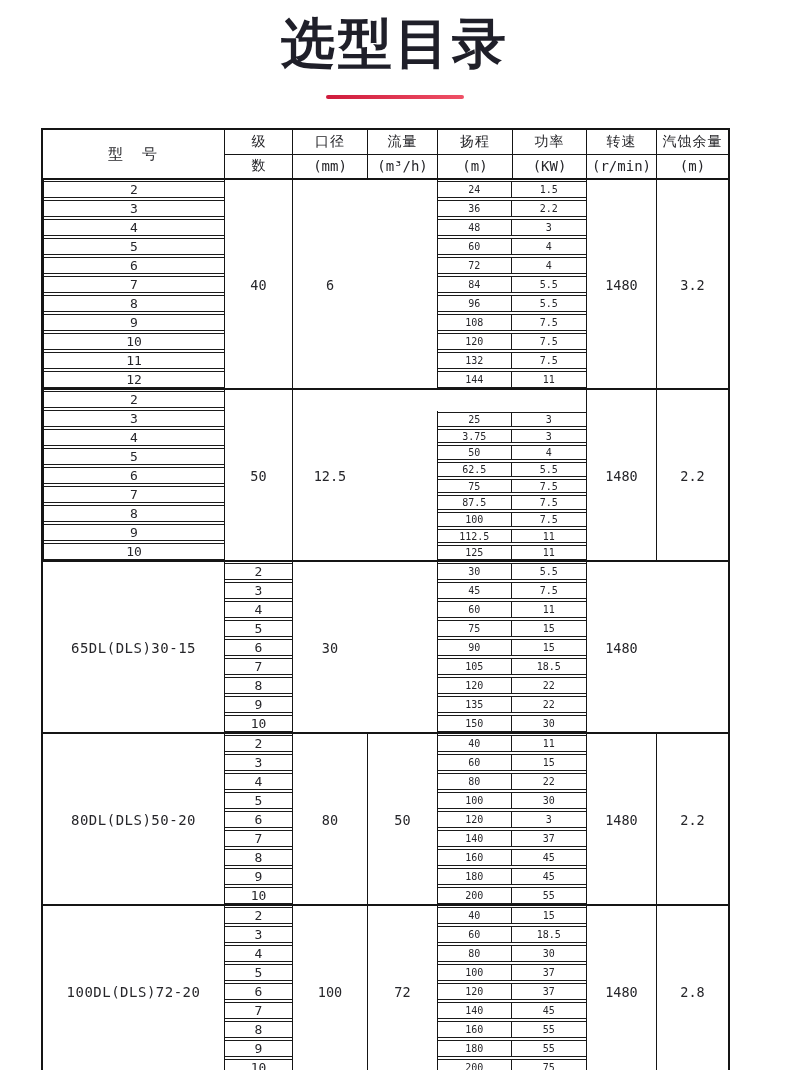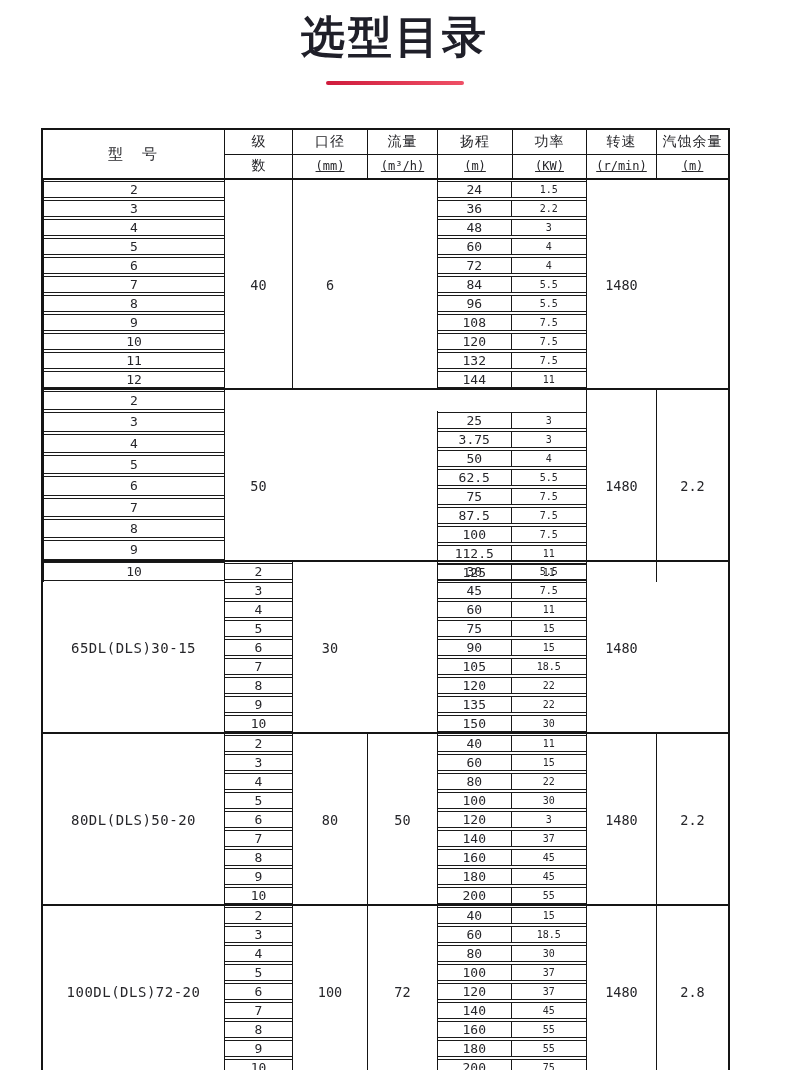--- a/index.html
+++ b/index.html
@@ -5,59 +5,59 @@
   * { box-sizing: border-box; margin: 0; padding: 0; }
   html, body { width: 790px; height: 1070px; background: #ffffff; overflow: hidden; }
   .page {
     position: relative; width: 790px; height: 1070px; background: #fff;
     font-family: "DejaVu Sans Mono", "DejaVu Sans", "Liberation Sans", sans-serif;
     color: #26262a;
   }
   .page-title {
     margin-top: 8px; text-align: center;
     font-family: Liberation Sans, sans-serif;
-    font-size: 44px; font-weight: 700; color: #1f1f29; letter-spacing: 3px;
+    font-size: 54px; font-weight: 700; color: #1f1f29; letter-spacing: 3px;
   }
   .title-underline {
     width: 138px; height: 4px; margin: 14px auto 0; border-radius: 2px;
     background: linear-gradient(90deg, #cf1b3c 0%, #ef5066 100%);
   }
   .catalog-table {
     position: absolute; left: 41px; top: 120px; width: 689px;
     border: 2px solid #151515; background: #fff;
   }
   .grid8 { display: grid; grid-template-columns: 181px 68px 75px 70px 75px 74px 70px 1fr; }
   .vline { border-left: 1.5px solid #151515; }
 
   .thead { height: 48px; text-align: right; }
   .model-h { display: flex; align-items: center; justify-content: center; font-size: 15px; letter-spacing: 2px; }
   .stage-h { display: flex; flex-direction: column; }
   .stage-h .half { flex: 1; display: flex; align-items: center; justify-content: center; font-size: 14px; }
   .stage-h .half.top { border-bottom: 1.5px solid #151515; }
   .hcol { display: flex; flex-direction: column; }
   .hcol .name { flex: 1; border-bottom: 1.5px solid #151515; display: flex; align-items: center; justify-content: center; font-size: 14px; letter-spacing: 1px; }
-  .hcol .unit { flex: 1; display: flex; align-items: center; justify-content: center; font-size: 12px; text-decoration: underline; }
+  .hcol .unit { flex: 1; display: flex; align-items: center; justify-content: center; font-size: 14px; }
 
   .block { border-top: 2px solid #151515; }
   .block.h11 { height: 210px; }
   .block.h9  { height: 172px; }
   .cellc { display: flex; align-items: center; justify-content: center; font-size: 13.5px; }
   .model-cell { font-size: 14px; letter-spacing: 0.5px; }
   .subcol { display: flex; flex-direction: column; }
   .srow {
     flex: 1; margin: 1px 0;
     border-top: 1.5px solid #1a1a1a; border-bottom: 1.5px solid #1a1a1a;
     display: flex; align-items: center; justify-content: center; font-size: 13px;
   }
   .hp-cell { display: flex; flex-direction: column; }
   .hp-row {
     flex: 1; margin: 1px 0; display: flex;
     border-top: 1.5px solid #1a1a1a; border-bottom: 1.5px solid #1a1a1a;
   }
-  .hp-row .headv { width: 73.5px; border-right: 1.5px solid #1a1a1a; display: flex; align-items: center; justify-content: center; font-size: 13px; }
+  .hp-row .headv { width: 73.5px; border-right: 1.5px solid #1a1a1a; display: flex; align-items: center; justify-content: center; font-size: 10px; }
   .hp-row .powerv { flex: 1; display: flex; align-items: center; justify-content: center; font-size: 10px; }
 </style>
 </head>
 <body>
 
 <div class="page">
   <div class="page-title">选型目录</div>
   <div class="title-underline"></div>
 
   <div class="catalog-table">
@@ -150,34 +150,36 @@
           <div class="hp-row">
             <div class="headv">132</div>
             <div class="powerv">7.5</div>
           </div>
           <div class="hp-row">
             <div class="headv">144</div>
             <div class="powerv">11</div>
           </div>
         </div>
         <div class="cellc vline">1480</div>
+        <div class="cellc vline">3.2</div>
       </div>
       <div class="block grid8 h9">
         <div class="subcol vline">
           <div class="srow">2</div>
           <div class="srow">3</div>
           <div class="srow">4</div>
           <div class="srow">5</div>
           <div class="srow">6</div>
           <div class="srow">7</div>
           <div class="srow">8</div>
           <div class="srow">9</div>
           <div class="srow">10</div>
         </div>
         <div class="cellc vline">50</div>
+        <div class="cellc vline">12.5</div>
         <div class="hp-cell vline" style="grid-column: 5 / span 2; margin-top: 21px;">
           <div class="hp-row">
             <div class="headv">25</div>
             <div class="powerv">3</div>
           </div>
           <div class="hp-row">
             <div class="headv">3.75</div>
             <div class="powerv">3</div>
           </div>
           <div class="hp-row">

